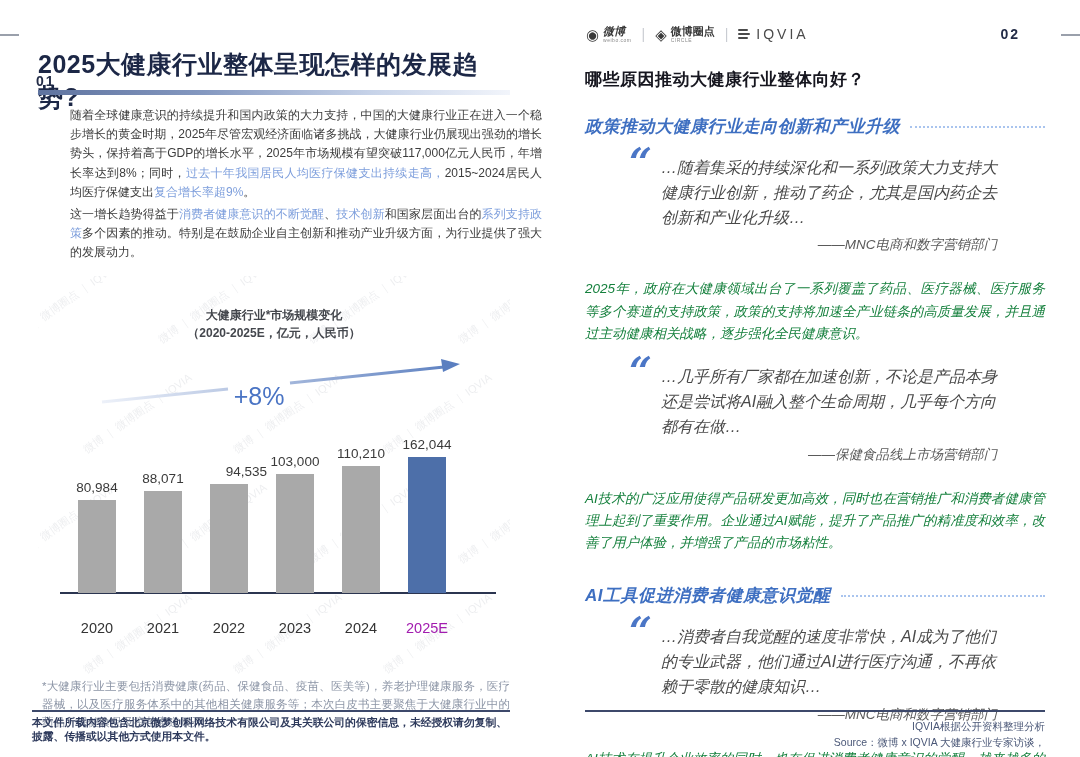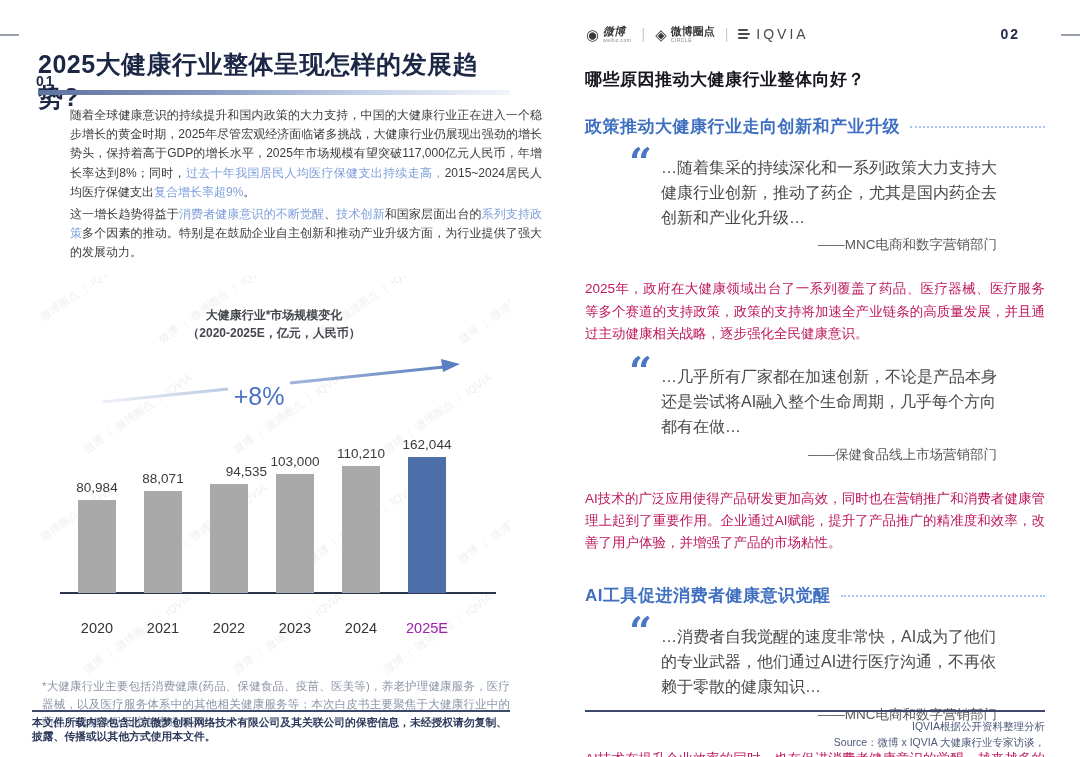--- a/index.html
+++ b/index.html
@@ -52,29 +52,29 @@
   .lp-footnote { position:absolute; top:652px; left:4px; width:468px; font-size:11.5px; color:#8c95a6; line-height:1.55; text-align:justify; }
   .lp-divider { position:absolute; top:684px; left:-6px; width:478px; height:2px; background:#3d496b; }
   .lp-disclaimer { position:absolute; top:690px; left:-6px; width:478px; font-size:10.8px; font-weight:bold; color:#2e3a5c; }
 
   .watermark-layer { position:absolute; top:250px; left:0; width:472px; height:430px; overflow:hidden; pointer-events:none; }
   .wm { position:absolute; white-space:nowrap; font-size:11px; color:rgba(55,65,90,.09); transform:rotate(-35deg); }
 
   
   .right-page { position:absolute; left:585px; top:26px; width:460px; height:731px; }
   .rp-heading { margin-top:42px; font-size:17px; font-weight:bold; color:#16161f; letter-spacing:.5px; }
-  .rp-section { margin-top:16px; }
+  .rp-section { margin-top:16px;font-style:italic; }
   .sec-title-row { display:flex; align-items:baseline; margin-top:24px; }
   .sec-title { font-size:17px; font-weight:bold; color:#3e6fc1; letter-spacing:.5px; white-space:nowrap; }
   .sec-leader { flex:1; border-bottom:2px dotted #a9c4ee; margin-left:10px; transform:translateY(-4px); }
   .quote-block { position:relative; margin:14px 0 0 50px; padding:4px 0 0 26px; }
   .quote-mark { position:absolute; left:-6px; top:-10px; font-family:"DejaVu Serif","Liberation Serif",serif; font-weight:bold; font-size:40px; color:#4b76c6; line-height:1; }
   .quote-text { font-size:16px; color:#494949; line-height:1.55; width:340px; }
   .quote-attr { font-size:13.5px; color:#5a5a5a; text-align:right; padding-right:48px; margin-top:6px; }
-  .sec-body { margin-top:24px; font-size:13.5px; line-height:1.65; color:#be185d; text-align:justify; }
+  .sec-body { margin-top:24px; font-size:13.5px; line-height:1.65; color:#15803d; text-align:justify; }
   .rp-divider { position:absolute; top:684px; left:0; width:460px; height:2px; background:#3d496b; }
   .rp-source { position:absolute; top:692px; right:0; text-align:right; font-size:10.5px; color:#4b5878; line-height:1.55; }
 </style>
 </head>
 <body>
 
 <div class="edge-tick left"></div>
 <div class="edge-tick right"></div>
 <div class="page-num left">01</div>
 <div class="page-num right">02</div>

